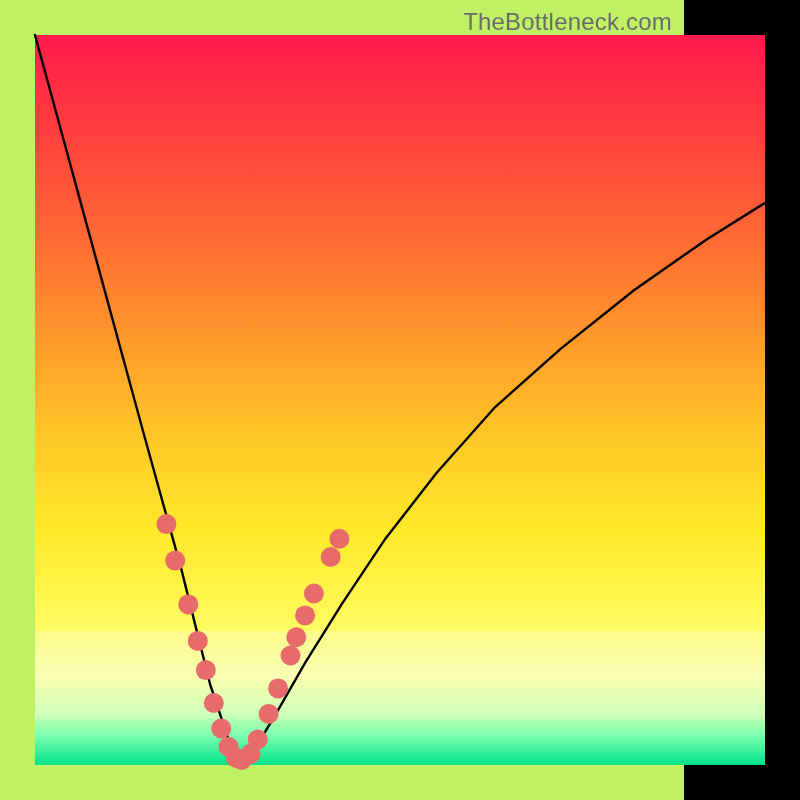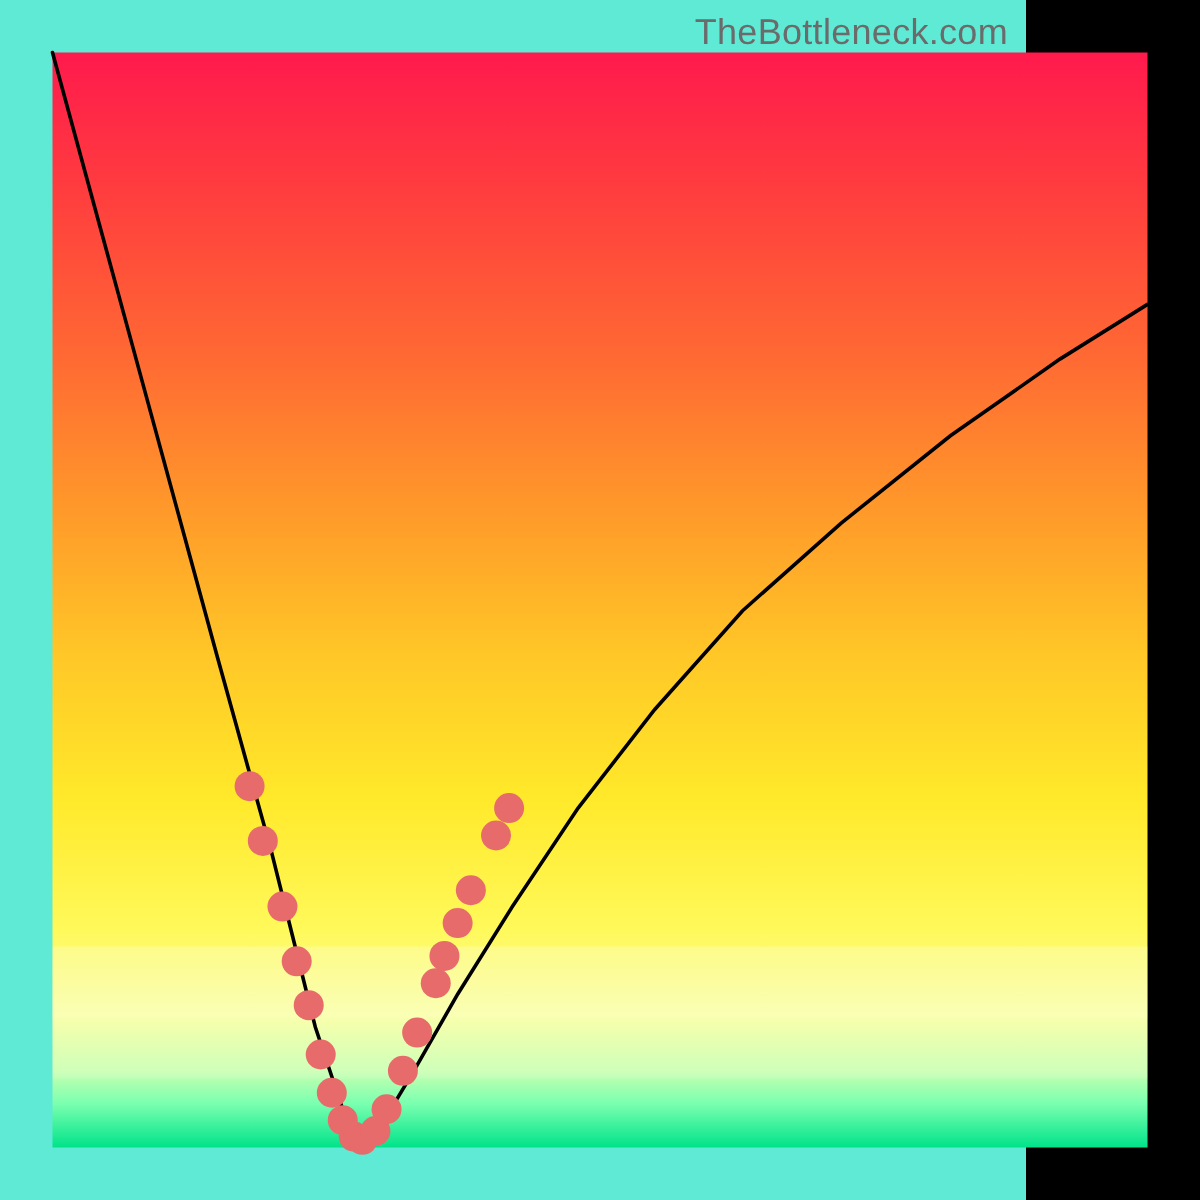--- a/index.html
+++ b/index.html
@@ -10,21 +10,21 @@
     background: #000;
     overflow: hidden;
     font-family: Arial, Helvetica, sans-serif;
   }
   .frame {
     position: absolute;
     left: 0;
     top: 0;
     width: 684px;
     height: 800px;
-    background: #5eead4;
+    background: #bef264;
     text-decoration: underline;
   }
   .plot-area {
     position: absolute;
     left: 35px;
     top: 35px;
     width: 730px;
     height: 730px;
     background: linear-gradient(
       to bottom,

